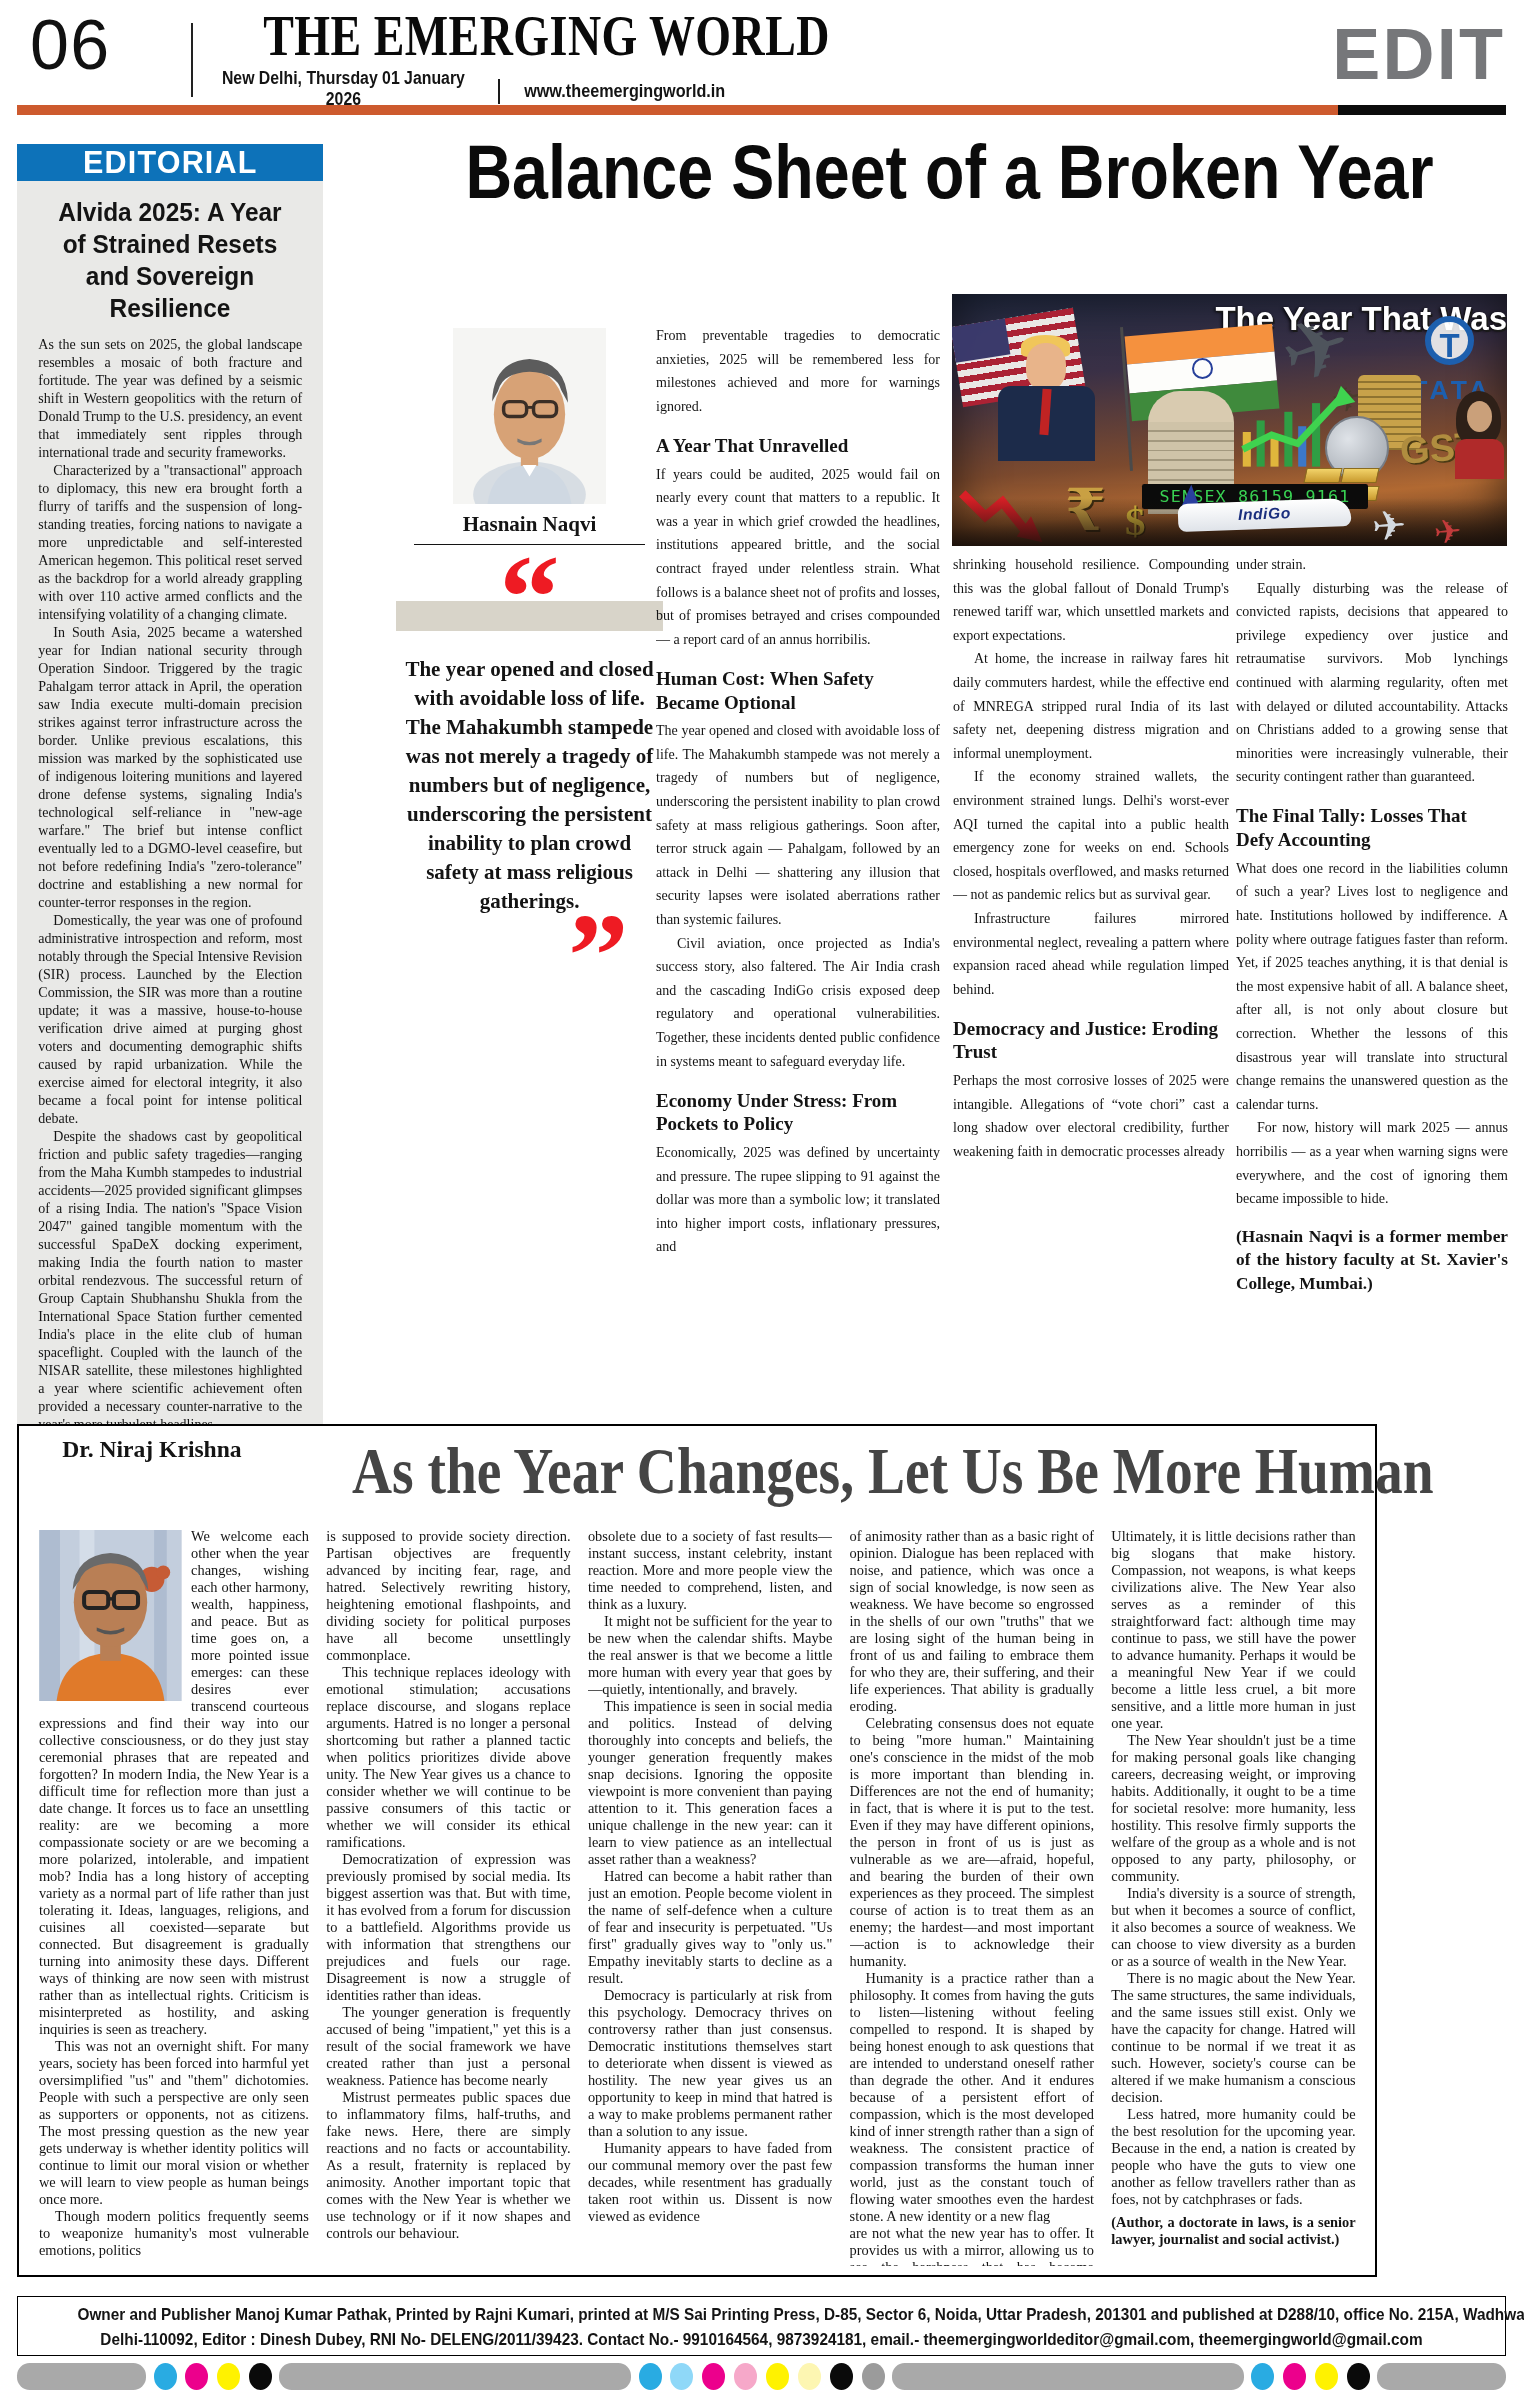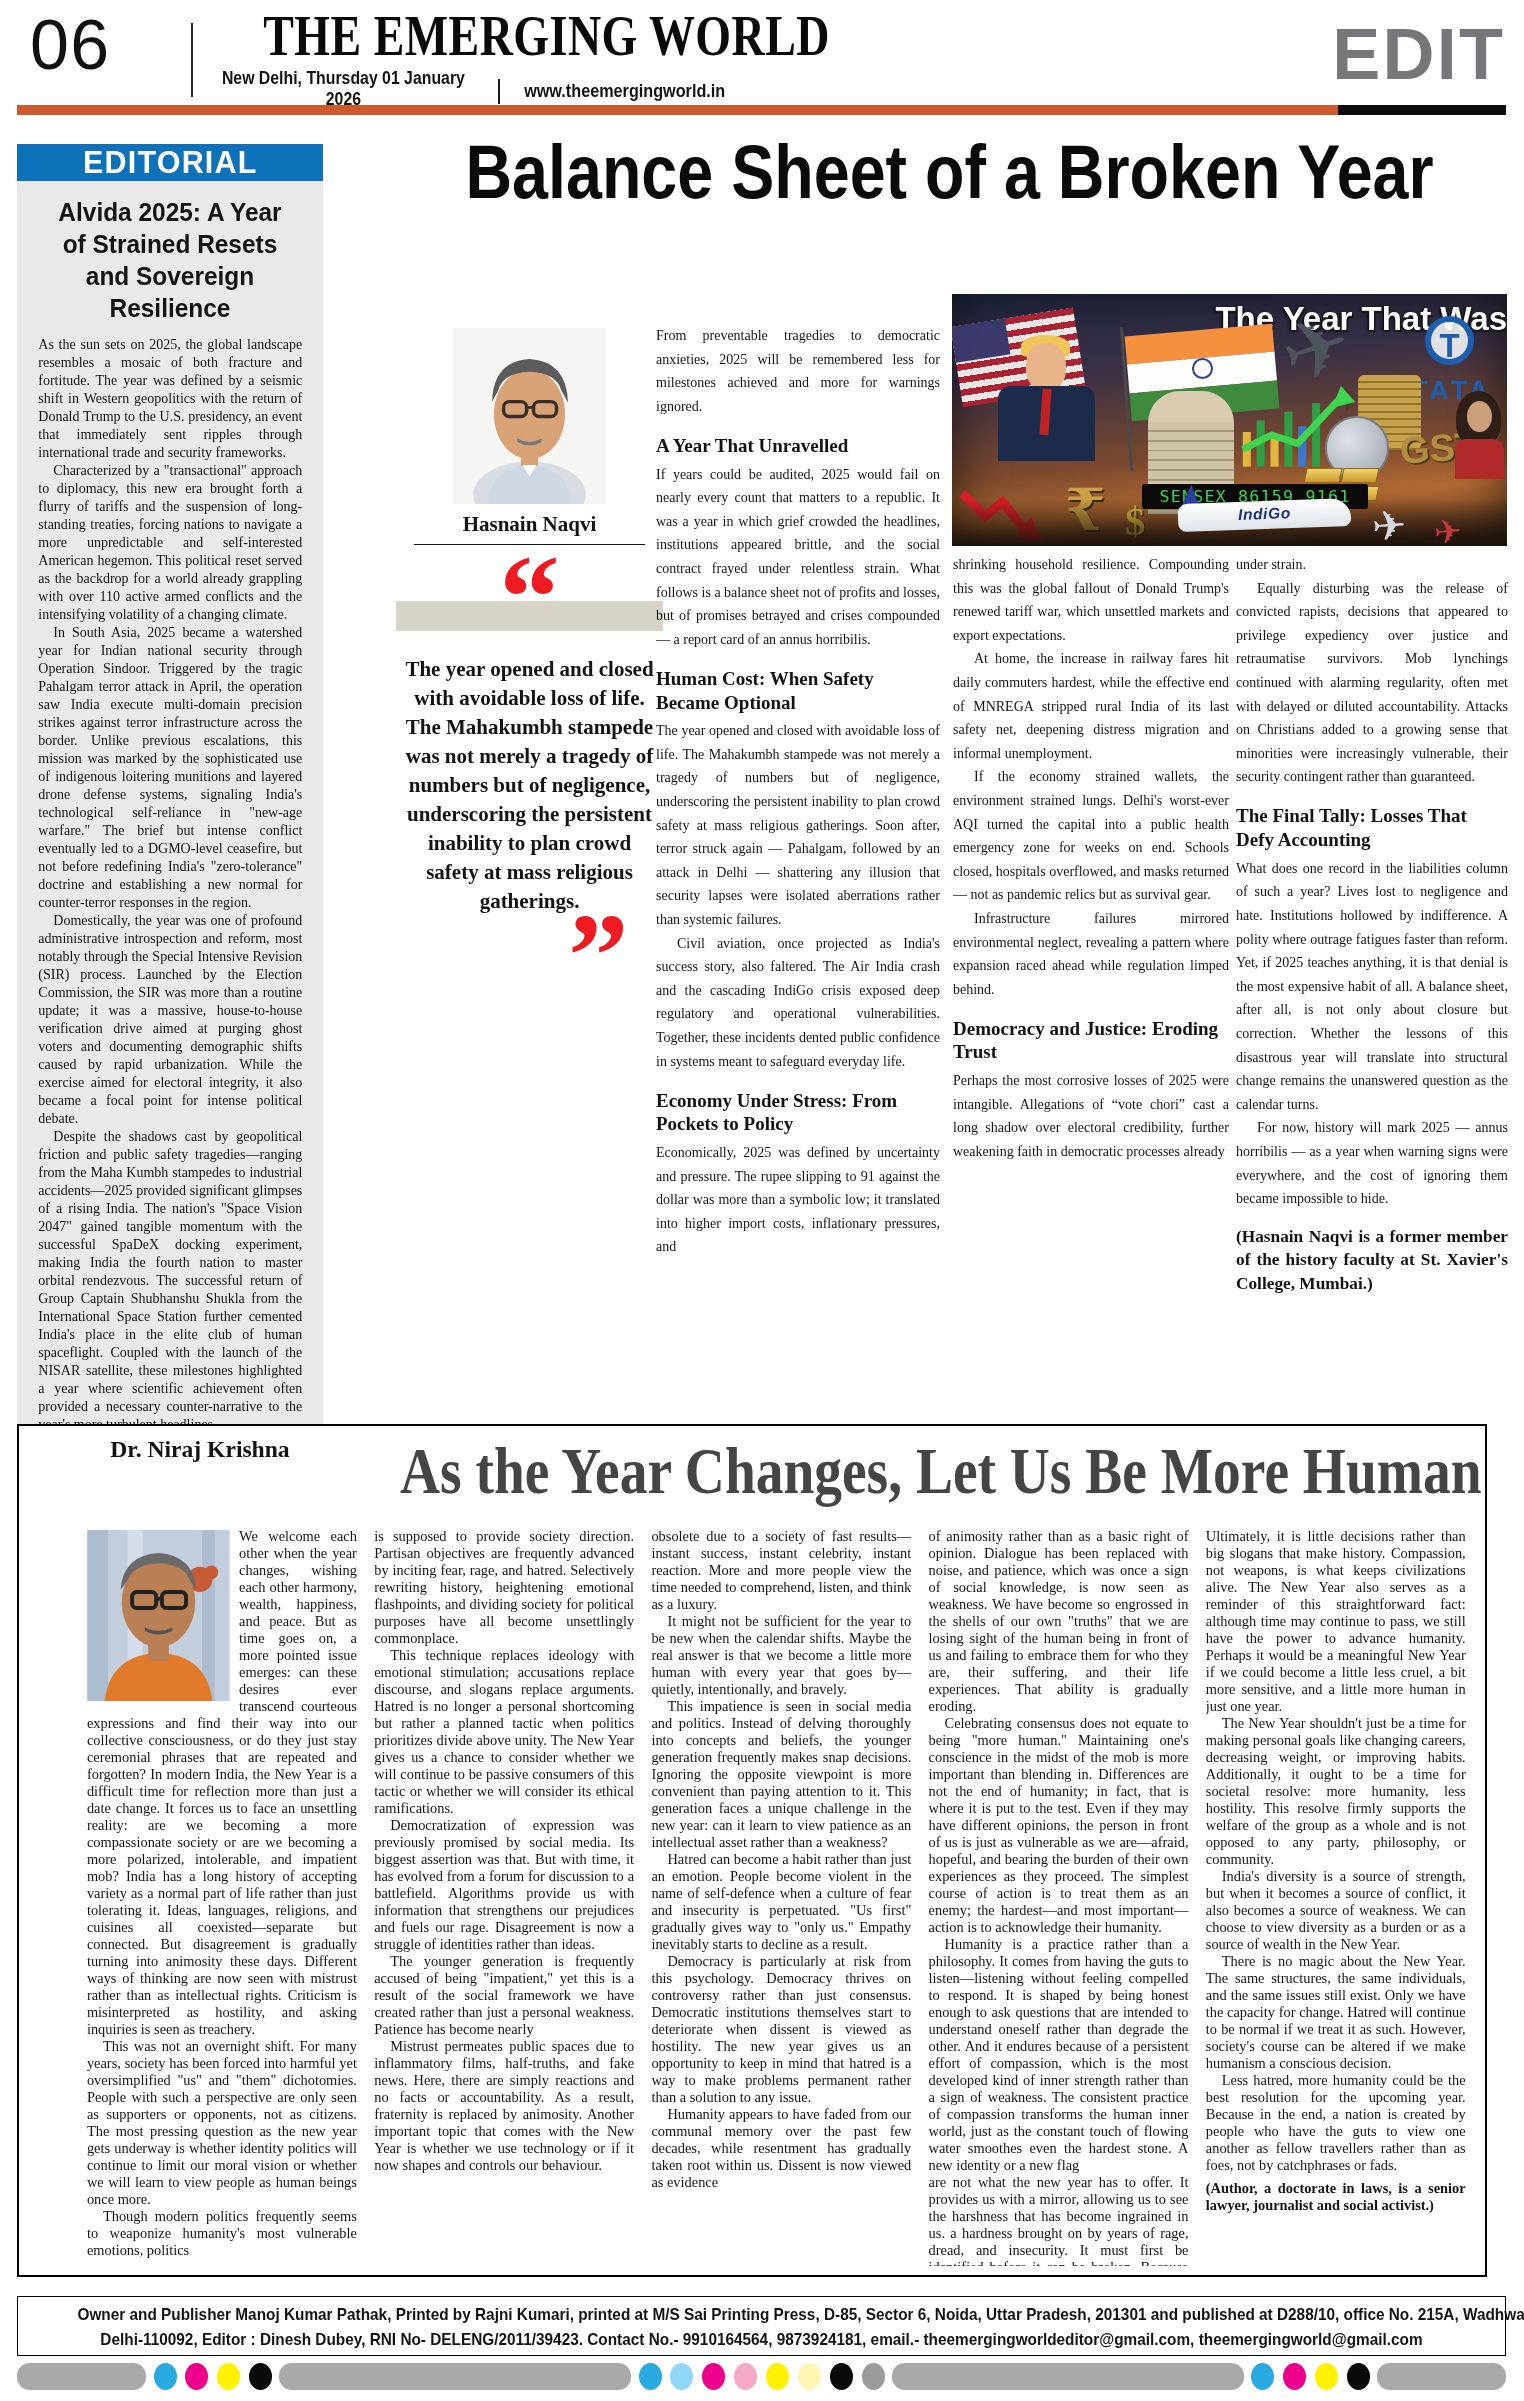--- a/index.html
+++ b/index.html
@@ -88,21 +88,21 @@
   #cg-redarrow { left:7px; top:188px; }
   #cg-rupee { left:113px; top:182px; font-size:58px; font-weight:bold; color:#c9a043; text-shadow:1.7px 1.7px 0 #3c2c10; }
   #cg-dollar { left:173px; top:203px; font-size:41px; font-weight:bold; color:#e6c53e; text-shadow:1.2px 1.2px 0 #3c2c10; }
   #cg-skyline { left:0; right:0; bottom:0; height:48px; background:linear-gradient(transparent,rgba(22,14,10,.9)); }
   #cg-indigo { left:226px; top:207px; width:173px; height:28px; background:linear-gradient(#ffffff,#dfe3e9); border-radius:14px 28px 11.5px 11.5px; transform:rotate(-2deg); text-align:center; font-family:"Liberation Sans",sans-serif; font-weight:bold; font-style:italic; font-size:15.5px; line-height:26.5px; color:#1b2f7e; letter-spacing:0.6px;}
   #cg-indigo-tail { left:226px; top:191px; width:0; height:0; border-left:15px solid transparent; border-right:5.8px solid transparent; border-bottom:24px solid #2a3f9e; transform:rotate(-8deg); }
   #cg-smallplane1 { left:420px; top:212px; font-size:41px; color:#d4d9df; transform:rotate(-4deg); }
   #cg-smallplane2 { left:482px; top:222px; font-size:33px; color:#c23b3b; transform:rotate(-6deg); }
 
   
-  #bottom { position:absolute; left:17.3px; top:1424px; width:1470px; height:853px; border:2.3px solid #000; background:#fff;padding-left:48px; }
+  #bottom { position:absolute; left:17.3px; top:1424px; width:1360px; height:853px; border:2.3px solid #000; background:#fff; }
   #b-inner { position:relative; width:100%; height:100%; padding:9.2px 17.3px; }
   #b-author { position:absolute; left:43px; top:10.4px; font-size:23.6px; font-weight:bold; }
   #b-headline { position:absolute; left:230px; right:3.5px; top:2.3px; text-align:right; font-weight:bold; color:#454545; font-size:66px; line-height:86px; white-space:nowrap; }
   #b-headline span { display:inline-block; transform:scaleX(.84); }
   #b-cols { position:absolute; left:19.6px; right:19.6px; top:102px; bottom:9.2px; display:flex; gap:17.3px; }
   .bcol { flex:1 1 0; overflow:hidden; }
   #bcolA { flex:0 0 270px; }
   #b-photo { float:left; width:143px; height:171px; margin:2.3px 9.2px 3.5px 0; }
   .bcol .ap { font-size:14.4px; line-height:17px; text-align:justify; text-indent:16px; }
   .bcol .ap.ni { text-indent:0; }

